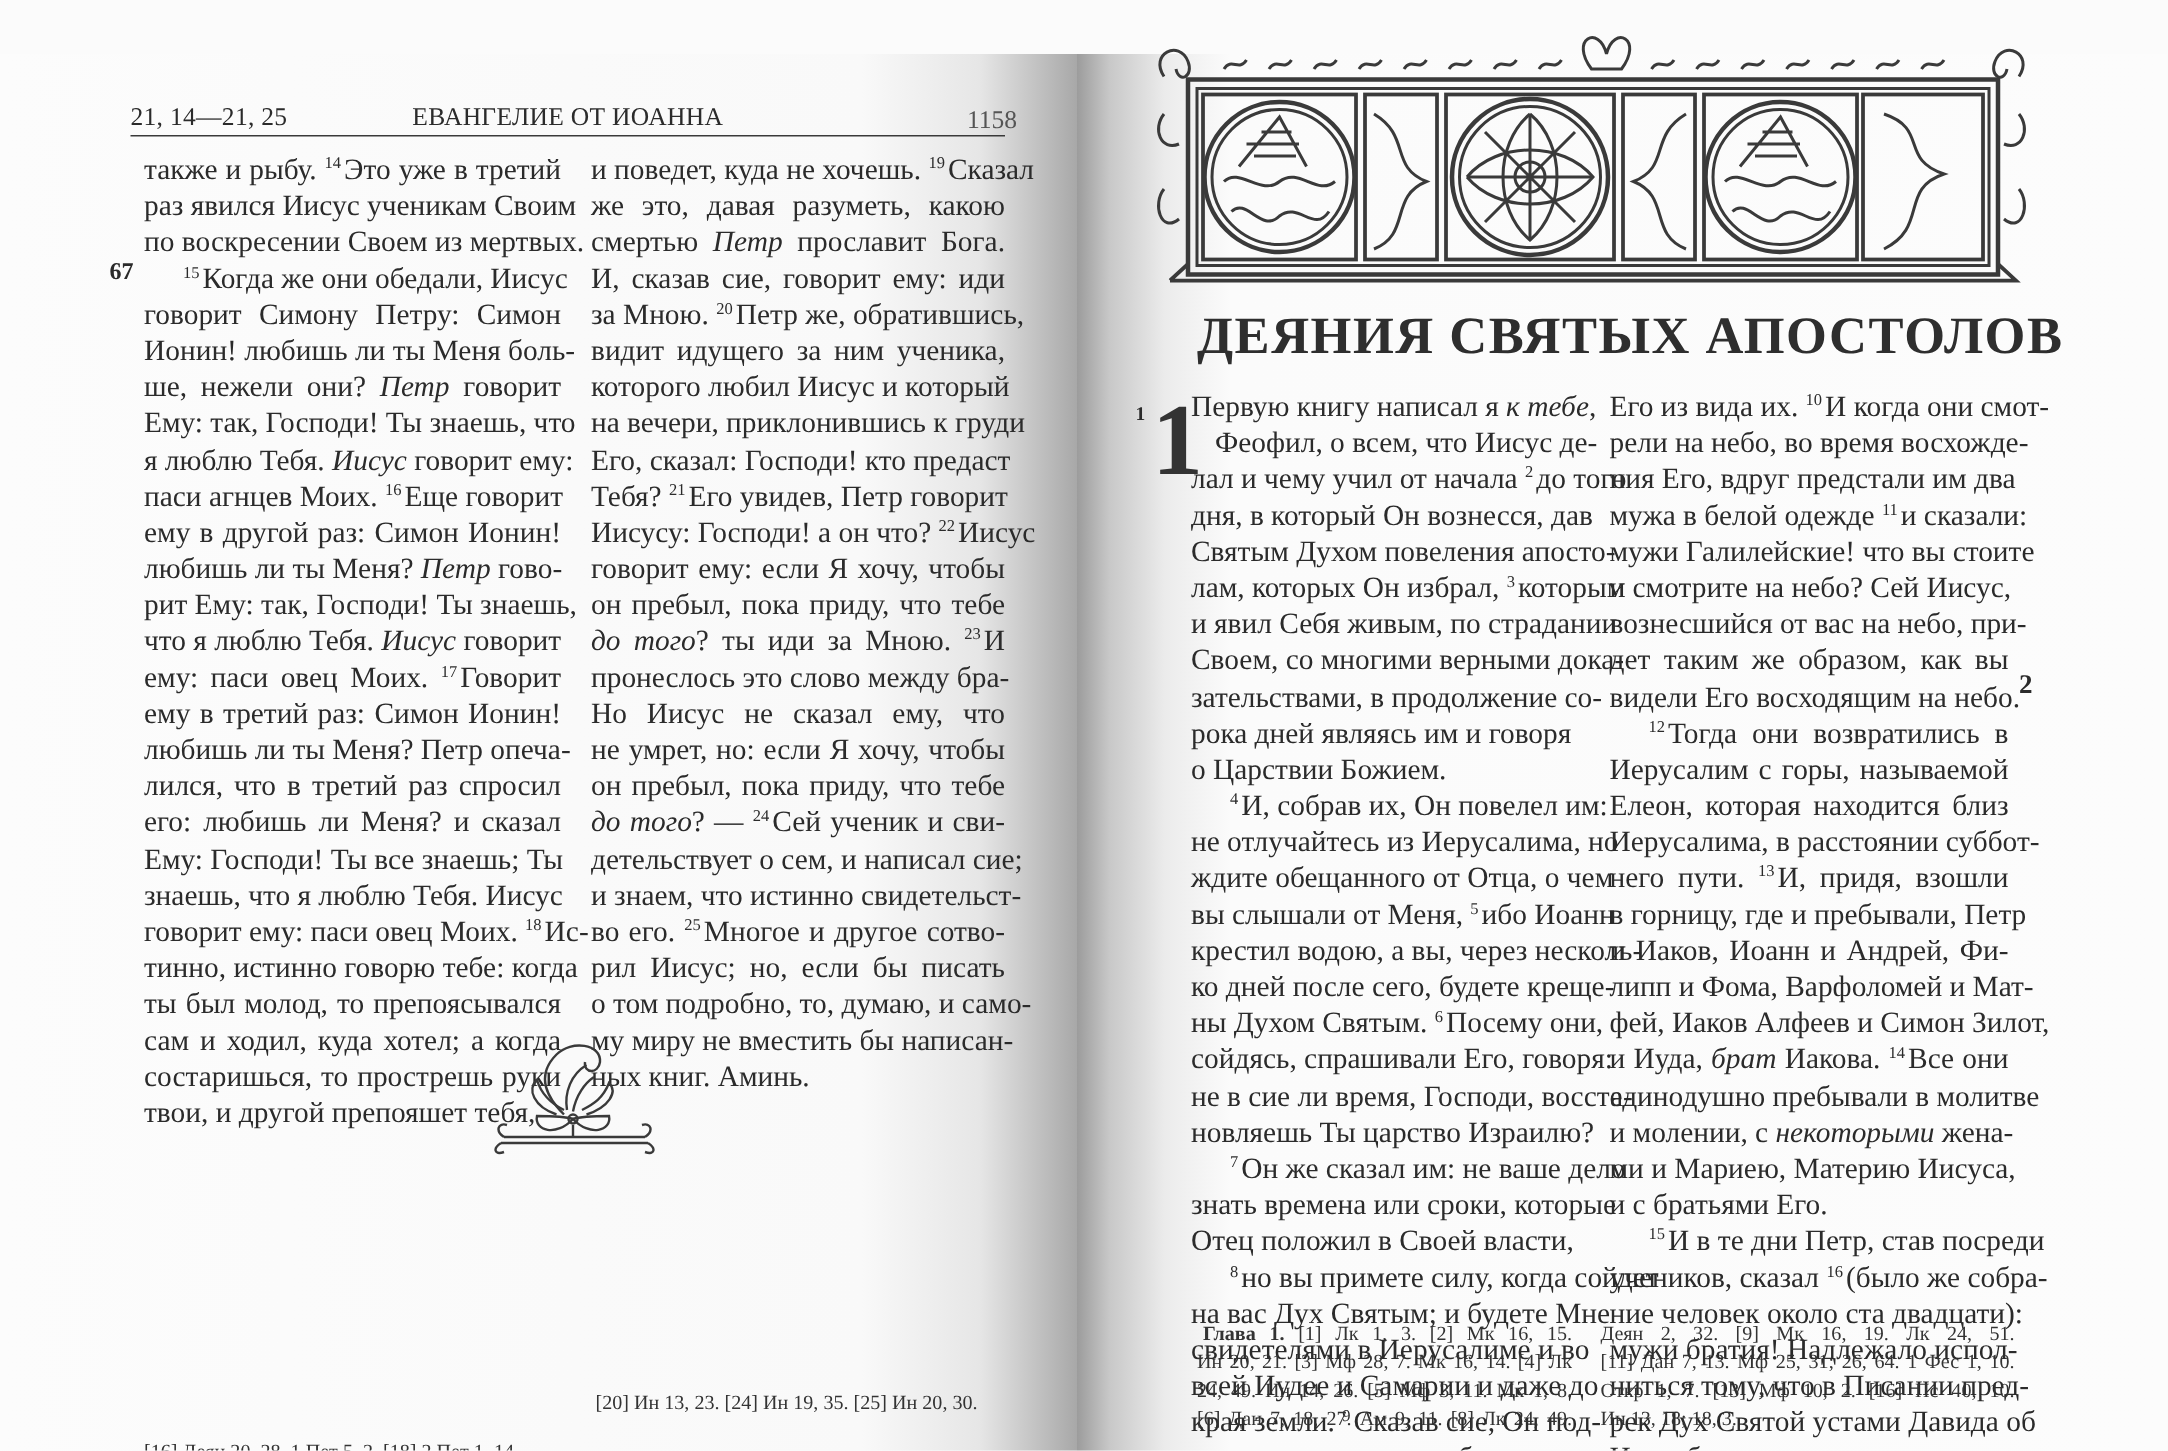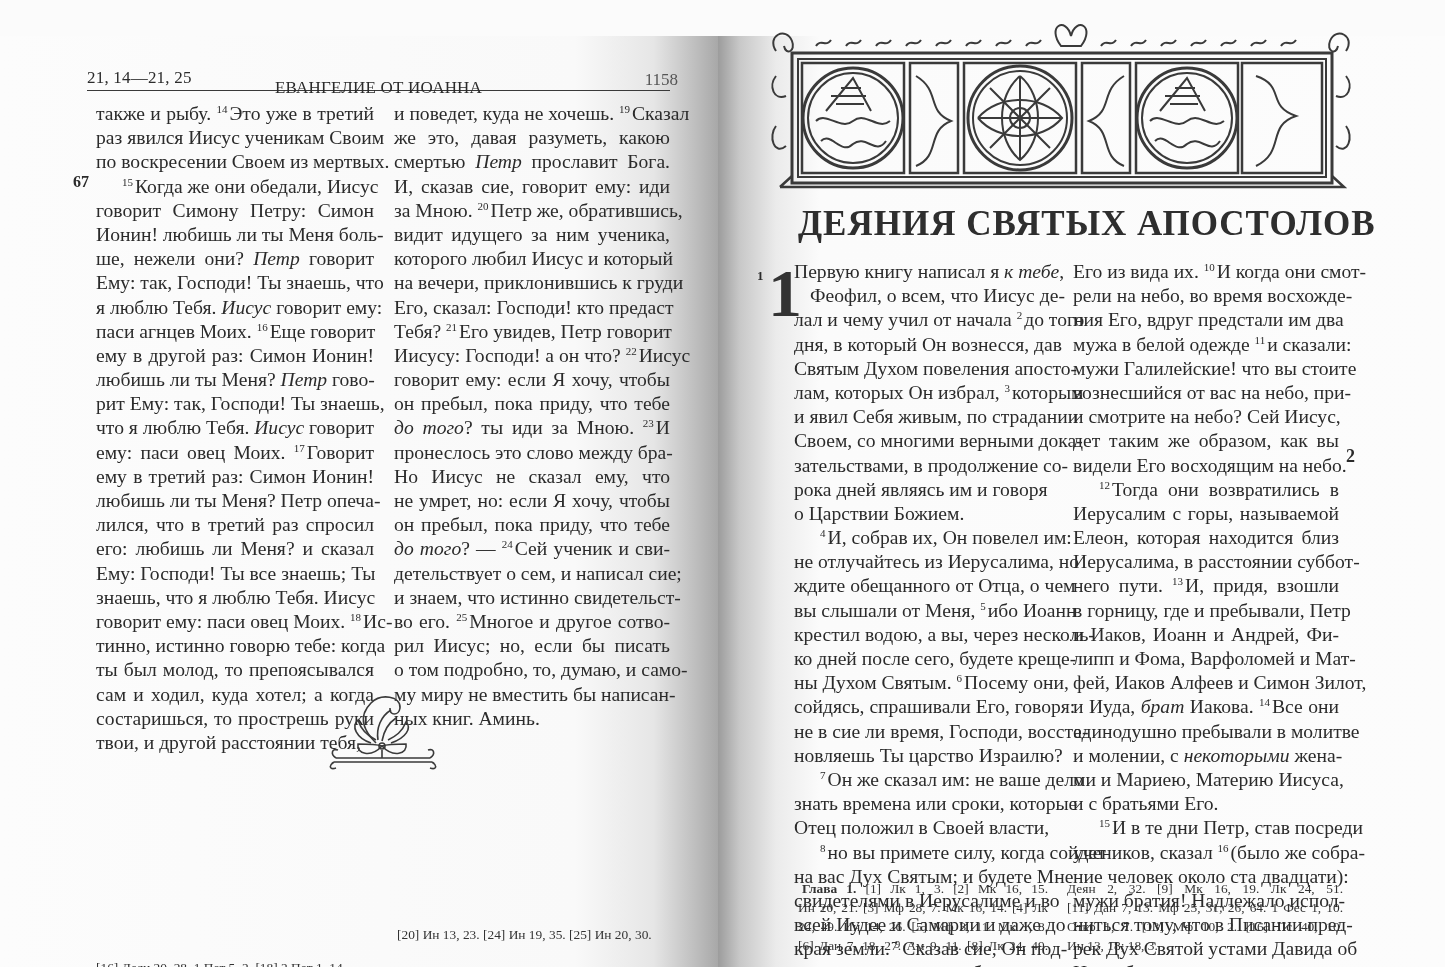--- a/index.html
+++ b/index.html
@@ -14,21 +14,21 @@
   .page-left { left: 0; width: 718px; background: linear-gradient(to right, #fcfcfc 0%, #f9f9f9 80%, #e6e6e6 91%, #bdbdbd 97%, #a8a8a8 100%); }
   .page-right { left: 718px; width: 727px; background: linear-gradient(to right, #9c9c9c 0%, #c8c8c8 3%, #ebebeb 8%, #fbfbfb 14%, #fcfcfc 100%); }
 
   
   .running-head {
     position: absolute; left: 87px; top: 30px; width: 583px; height: 24px;
     border-bottom: 1.5px solid #3a3a3a;
     font-size: 17px;
   }
   .rh-range { position: absolute; left: 0; top: 2px; letter-spacing: 0.2px; }
-  .rh-title { position: absolute; left: 0; right: 0; text-align: center; top: 12px; letter-spacing: 0.2px; }
+  .rh-title { position: absolute; left: 0; right: 0; text-align: center; top: 2px; letter-spacing: 0.2px; }
   .rh-page { position: absolute; right: -8px; top: 4px; color: #555; }
 
   .col {
     position: absolute; font-size: 19.6px; line-height: 24.2px;
     text-align: justify; text-align-last: auto; hyphens: manual;
   }
   .col .ln { display: block; white-space: nowrap; text-align: justify; text-align-last: justify; height: 24.2px; }
   .col .ln.last { text-align-last: left; }
   .col .ln.indent { padding-left: 26px; }
   .l1 { left: 96px; top: 66px; width: 278px; }
@@ -97,21 +97,21 @@
         <span class="ln">любишь ли ты Меня? Петр опеча-</span>
         <span class="ln">лился, что в третий раз спросил</span>
         <span class="ln">его: любишь ли Меня? и сказал</span>
         <span class="ln">Ему: Господи! Ты все знаешь; Ты</span>
         <span class="ln">знаешь, что я люблю Тебя. Иисус</span>
         <span class="ln">говорит ему: паси овец Моих. <sup class="v">18</sup>Ис-</span>
         <span class="ln">тинно, истинно говорю тебе: когда</span>
         <span class="ln">ты был молод, то препоясывался</span>
         <span class="ln">сам и ходил, куда хотел; а когда</span>
         <span class="ln">состаришься, то прострешь руки</span>
-        <span class="ln last">твои, и другой расстоянии тебя,</span>
+        <span class="ln last">твои, и другой препояшет тебя,</span>
       </div>
     <div class="col l2">
         <span class="ln">и поведет, куда не хочешь. <sup class="v">19</sup>Сказал</span>
         <span class="ln">же это, давая разуметь, какою</span>
         <span class="ln">смертью <i>Петр</i> прославит Бога.</span>
         <span class="ln">И, сказав сие, говорит ему: иди</span>
         <span class="ln">за Мною. <sup class="v">20</sup>Петр же, обратившись,</span>
         <span class="ln">видит идущего за ним ученика,</span>
         <span class="ln">которого любил Иисус и который</span>
         <span class="ln">на вечери, приклонившись к груди</span>
@@ -230,22 +230,22 @@
       <span class="ln">всей Иудее и Самарии и даже до</span>
       <span class="ln">края земли. <sup class="v">9</sup>Сказав сие, Он под-</span>
       <span class="ln last">нялся в глазах их, и облако взяло</span>
     </div>
   <div class="col r2">
       <span class="ln">Его из вида их. <sup class="v">10</sup>И когда они смот-</span>
       <span class="ln">рели на небо, во время восхожде-</span>
       <span class="ln">ния Его, вдруг предстали им два</span>
       <span class="ln">мужа в белой одежде <sup class="v">11</sup>и сказали:</span>
       <span class="ln">мужи Галилейские! что вы стоите</span>
+      <span class="ln">и смотрите на небо? Сей Иисус,</span>
       <span class="ln">вознесшийся от вас на небо, при-</span>
-      <span class="ln">и смотрите на небо? Сей Иисус,</span>
       <span class="ln">дет таким же образом, как вы</span>
       <span class="ln last">видели Его восходящим на небо.</span>
       <span class="ln indent"><sup class="v">12</sup>Тогда они возвратились в</span>
       <span class="ln">Иерусалим с горы, называемой</span>
       <span class="ln">Елеон, которая находится близ</span>
       <span class="ln">Иерусалима, в расстоянии суббот-</span>
       <span class="ln">него пути. <sup class="v">13</sup>И, придя, взошли</span>
       <span class="ln">в горницу, где и пребывали, Петр</span>
       <span class="ln">и Иаков, Иоанн и Андрей, Фи-</span>
       <span class="ln">липп и Фома, Варфоломей и Мат-</span>

